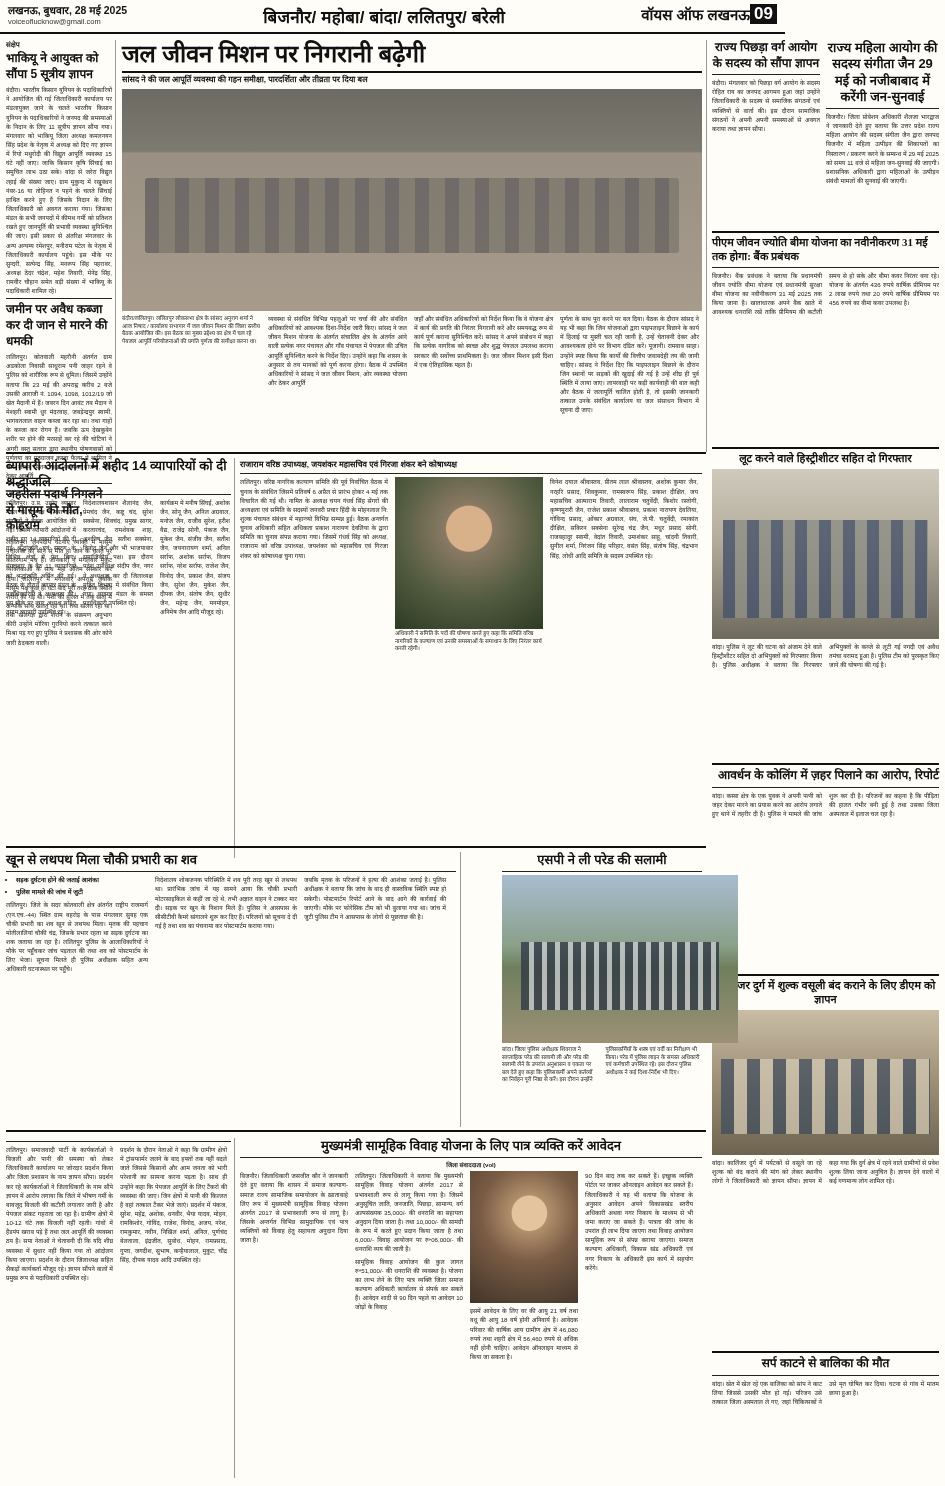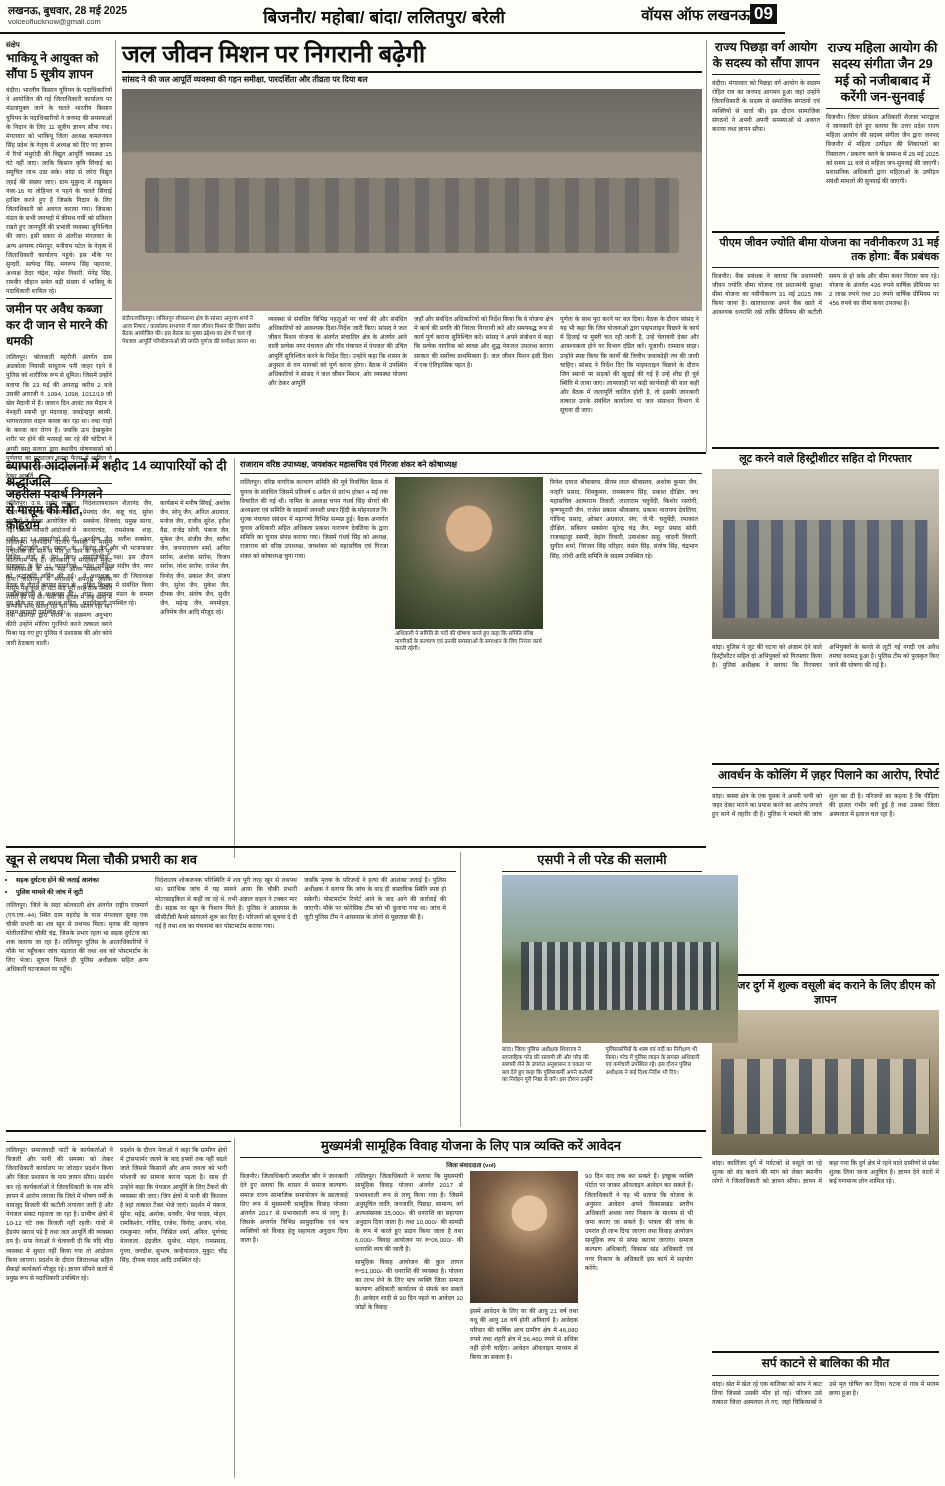--- a/index.html
+++ b/index.html
@@ -146,21 +146,21 @@
   </div>
 
   <div class="abs" style="left:826px; top:40px; width:113px;">
     <div class="h-sm" style="text-align:center; font-size:13px;">राज्य महिला आयोग की सदस्य संगीता जैन 29 मई को नजीबाबाद में करेंगी जन-सुनवाई</div>
     <div class="rule-h"></div>
     <div class="col-text">बिजनौर। जिला प्रोबेशन अधिकारी शैलजा भारद्वाज ने जानकारी देते हुए बताया कि उत्तर प्रदेश राज्य महिला आयोग की सदस्य संगीता जैन द्वारा जनपद बिजनौर में महिला उत्पीड़न की शिकायतों का निस्तारण / प्रकरण करने के सम्बन्ध में 29 मई 2025 को समय 11 बजे से महिला जन-सुनवाई की जाएगी। प्रशासनिक अधिकारी द्वारा महिलाओं के उत्पीड़न संबंधी मामलों की सुनवाई की जाएगी।</div>
   </div>
 
   <div class="abs" style="left:712px; top:228px; width:227px;">
     <div class="rule-h2"></div>
-    <div class="h-sm" style="text-align:right;">पीएम जीवन ज्योति बीमा योजना का नवीनीकरण 31 मई तक होगा: बैंक प्रबंधक</div>
+    <div class="h-sm" style="text-align:left;font-family:Liberation Serif, serif;">पीएम जीवन ज्योति बीमा योजना का नवीनीकरण 31 मई तक होगा: बैंक प्रबंधक</div>
     <div class="rule-h"></div>
     <div class="col-text cols2">बिजनौर। बैंक प्रबंधक ने बताया कि प्रधानमंत्री जीवन ज्योति बीमा योजना एवं प्रधानमंत्री सुरक्षा बीमा योजना का नवीनीकरण 31 मई 2025 तक किया जाना है। खाताधारक अपने बैंक खाते में आवश्यक धनराशि रखें ताकि प्रीमियम की कटौती समय से हो सके और बीमा कवर निरंतर बना रहे। योजना के अंतर्गत 436 रुपये वार्षिक प्रीमियम पर 2 लाख रुपये तथा 20 रुपये वार्षिक प्रीमियम पर 456 रुपये का बीमा कवर उपलब्ध है।</div>
   </div>
 
   <div class="abs" style="left:712px; top:444px; width:227px;">
     <div class="rule-h2"></div>
     <div class="h-sm" style="text-align:center;">लूट करने वाले हिस्ट्रीशीटर सहित दो गिरफ्तार</div>
     <div class="photo ph-police" style="width:227px;height:170px;margin-top:3px;"></div>
     <div class="col-text cols2" style="margin-top:3px;">बांदा। पुलिस ने लूट की घटना को अंजाम देने वाले हिस्ट्रीशीटर सहित दो अभियुक्तों को गिरफ्तार किया है। पुलिस अधीक्षक ने बताया कि गिरफ्तार अभियुक्तों के कब्जे से लूटी गई नगदी एवं अवैध तमंचा बरामद हुआ है। पुलिस टीम को पुरस्कृत किए जाने की घोषणा की गई है।</div>
   </div>

